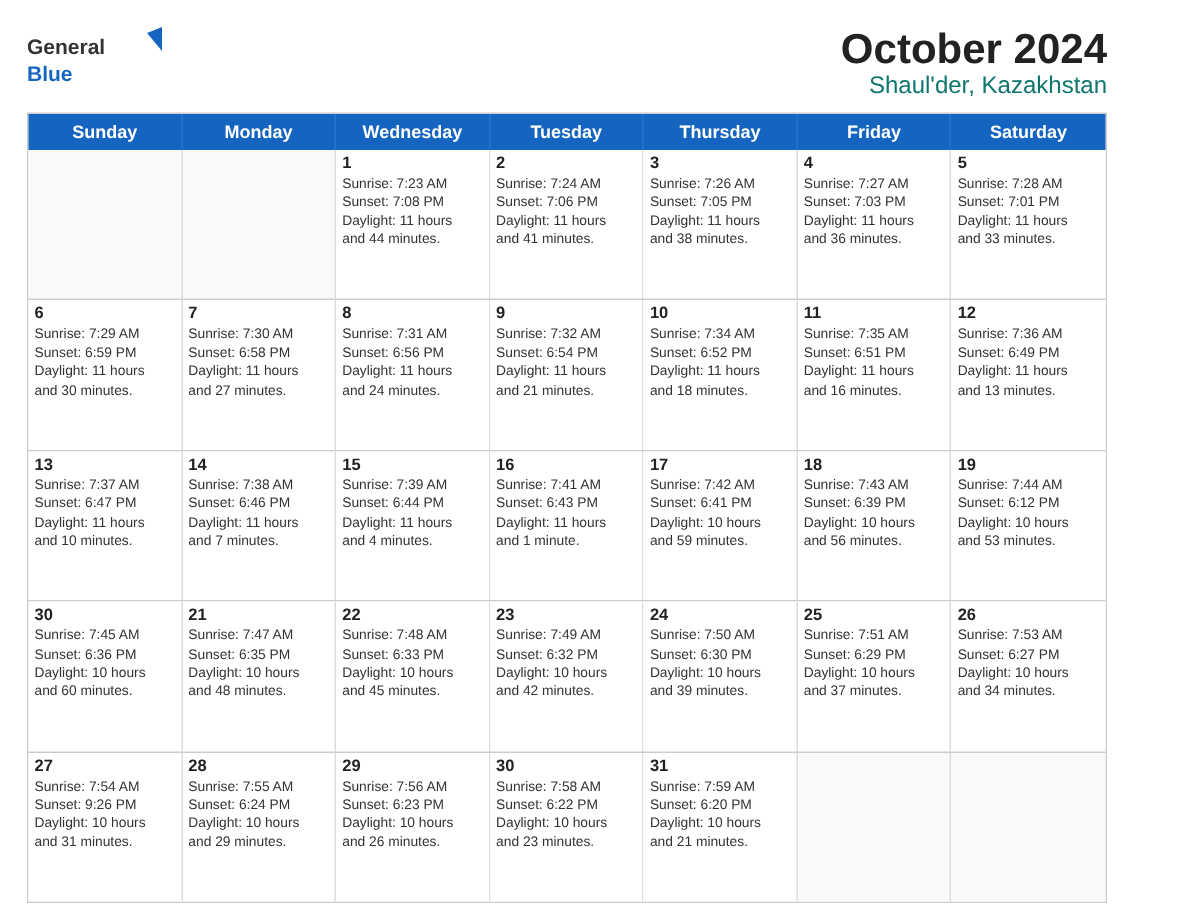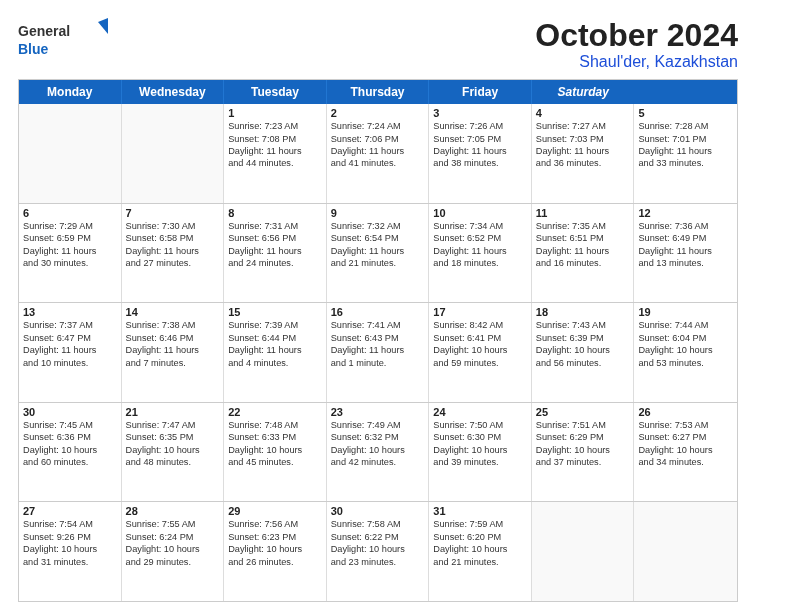--- a/index.html
+++ b/index.html
@@ -25,28 +25,28 @@
     }
     .logo {
       display: flex;
       align-items: center;
       gap: 0;
     }
     .title-block {
       text-align: right;
     }
     .title-block h1 {
-      font-size: 32px;
+      font-size: 28px;
       font-weight: bold;
       color: #222;
       line-height: 1.1;
     }
     .title-block h2 {
       font-size: 16px;
-      color: #1d4ed8;
+      color: #0f766e;
       font-weight: normal;
     }
     .calendar {
       flex: 1;
       display: flex;
       flex-direction: column;
       border: 1px solid #ccc;
     }
     .cal-header {
       display: grid;
@@ -54,21 +54,21 @@
       background: #1565C0;
     }
     .cal-header-cell {
       color: #fff;
       font-size: 12px;
       font-weight: bold;
       padding: 5px 4px;
       text-align: center;
       border-right: 1px solid #2176d2;
     }
-    .cal-header-cell:last-child { border-right: none; font-style: italic; }
+    .cal-header-cell:last-child { border-right: none; }
     .cal-body {
       flex: 1;
       display: flex;
       flex-direction: column;
     }
     .cal-row {
       display: grid;
       grid-template-columns: repeat(7, 1fr);
       flex: 1;
       border-top: 1px solid #ccc;
@@ -111,20 +111,21 @@
   </svg>
 </div>
     <div class="title-block">
       <h1>October 2024</h1>
       <h2>Shaul'der, Kazakhstan</h2>
     </div>
   </div>
 
   <div class="calendar">
     <div class="cal-header">
+      <div class="cal-header-cell">Sunday</div>
       <div class="cal-header-cell">Monday</div>
       <div class="cal-header-cell">Wednesday</div>
       <div class="cal-header-cell">Tuesday</div>
       <div class="cal-header-cell">Thursday</div>
       <div class="cal-header-cell">Friday</div>
       <div class="cal-header-cell">Saturday</div>
     </div>
     <div class="cal-body" id="cal-body">
     <div class="cal-row">
           <div class="cal-cell empty"></div>
@@ -240,36 +241,36 @@
       </div>
           <div class="cal-cell">
         <span class="day-num">16</span>
         <p>Sunrise: 7:41 AM</p>
         <p>Sunset: 6:43 PM</p>
         <p>Daylight: 11 hours</p>
         <p>and 1 minute.</p>
       </div>
           <div class="cal-cell">
         <span class="day-num">17</span>
-        <p>Sunrise: 8:42 AM</p>
+        <p>Sunrise: 7:42 AM</p>
         <p>Sunset: 6:41 PM</p>
         <p>Daylight: 10 hours</p>
         <p>and 59 minutes.</p>
       </div>
           <div class="cal-cell">
         <span class="day-num">18</span>
         <p>Sunrise: 7:43 AM</p>
         <p>Sunset: 6:39 PM</p>
         <p>Daylight: 10 hours</p>
         <p>and 56 minutes.</p>
       </div>
           <div class="cal-cell">
         <span class="day-num">19</span>
         <p>Sunrise: 7:44 AM</p>
-        <p>Sunset: 6:04 PM</p>
+        <p>Sunset: 6:12 PM</p>
         <p>Daylight: 10 hours</p>
         <p>and 53 minutes.</p>
       </div>
         </div>
         <div class="cal-row">
           <div class="cal-cell">
         <span class="day-num">30</span>
         <p>Sunrise: 7:45 AM</p>
         <p>Sunset: 6:36 PM</p>
         <p>Daylight: 10 hours</p>

